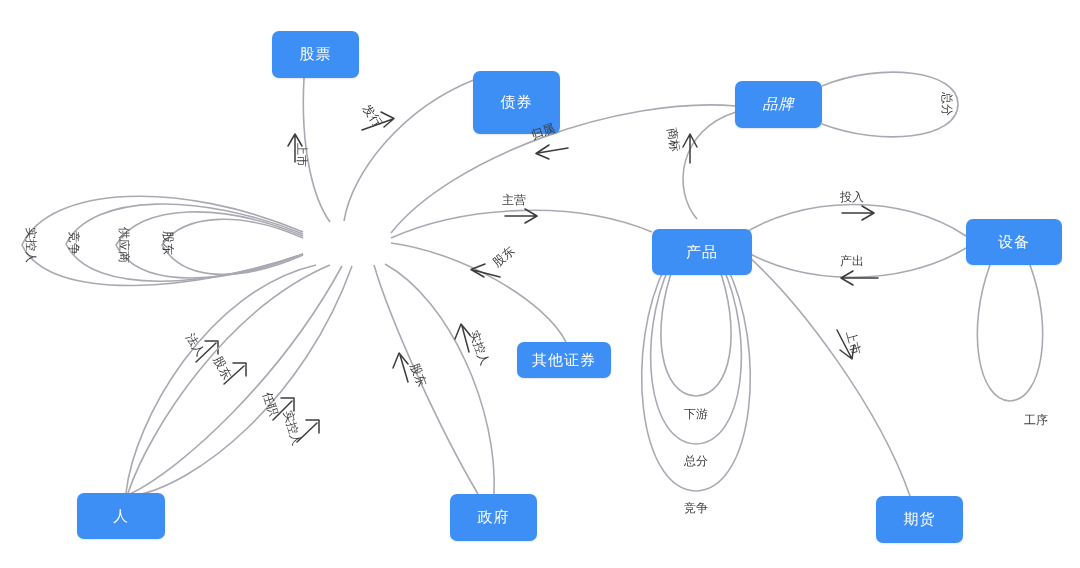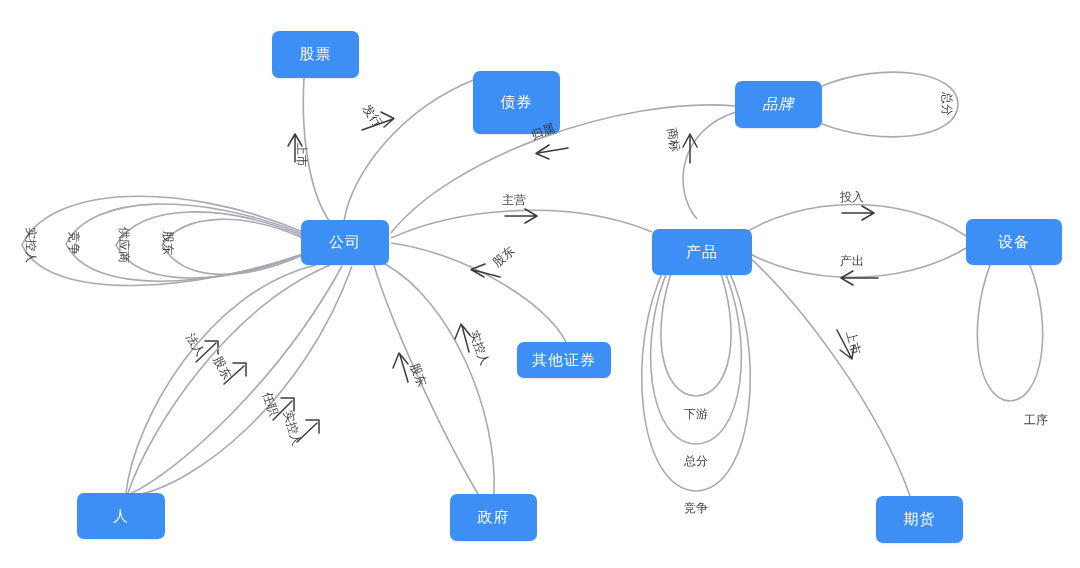--- a/index.html
+++ b/index.html
@@ -103,23 +103,20 @@
 
   <div class="node" style="left:272px;top:31px;width:87px;height:47px;">
     <span>股票</span>
   </div>
   <div class="node" style="left:473px;top:31px;width:87px;height:63px;margin-top:40px;">
     <span>债券</span>
   </div>
   <div class="node" style="left:735px;top:81px;width:87px;height:47px;font-style:italic;">
     <span>品牌</span>
   </div>
-  <div class="node" style="left:301px;top:220px;width:88px;height:45px;">
-    <span>公司</span>
-  </div>
   <div class="node" style="left:652px;top:229px;width:100px;height:46px;">
     <span>产品</span>
   </div>
   <div class="node" style="left:966px;top:219px;width:96px;height:46px;">
     <span>设备</span>
   </div>
   <div class="node" style="left:517px;top:342px;width:94px;height:36px;">
     <span>其他证券</span>
   </div>
   <div class="node" style="left:77px;top:493px;width:88px;height:46px;">

